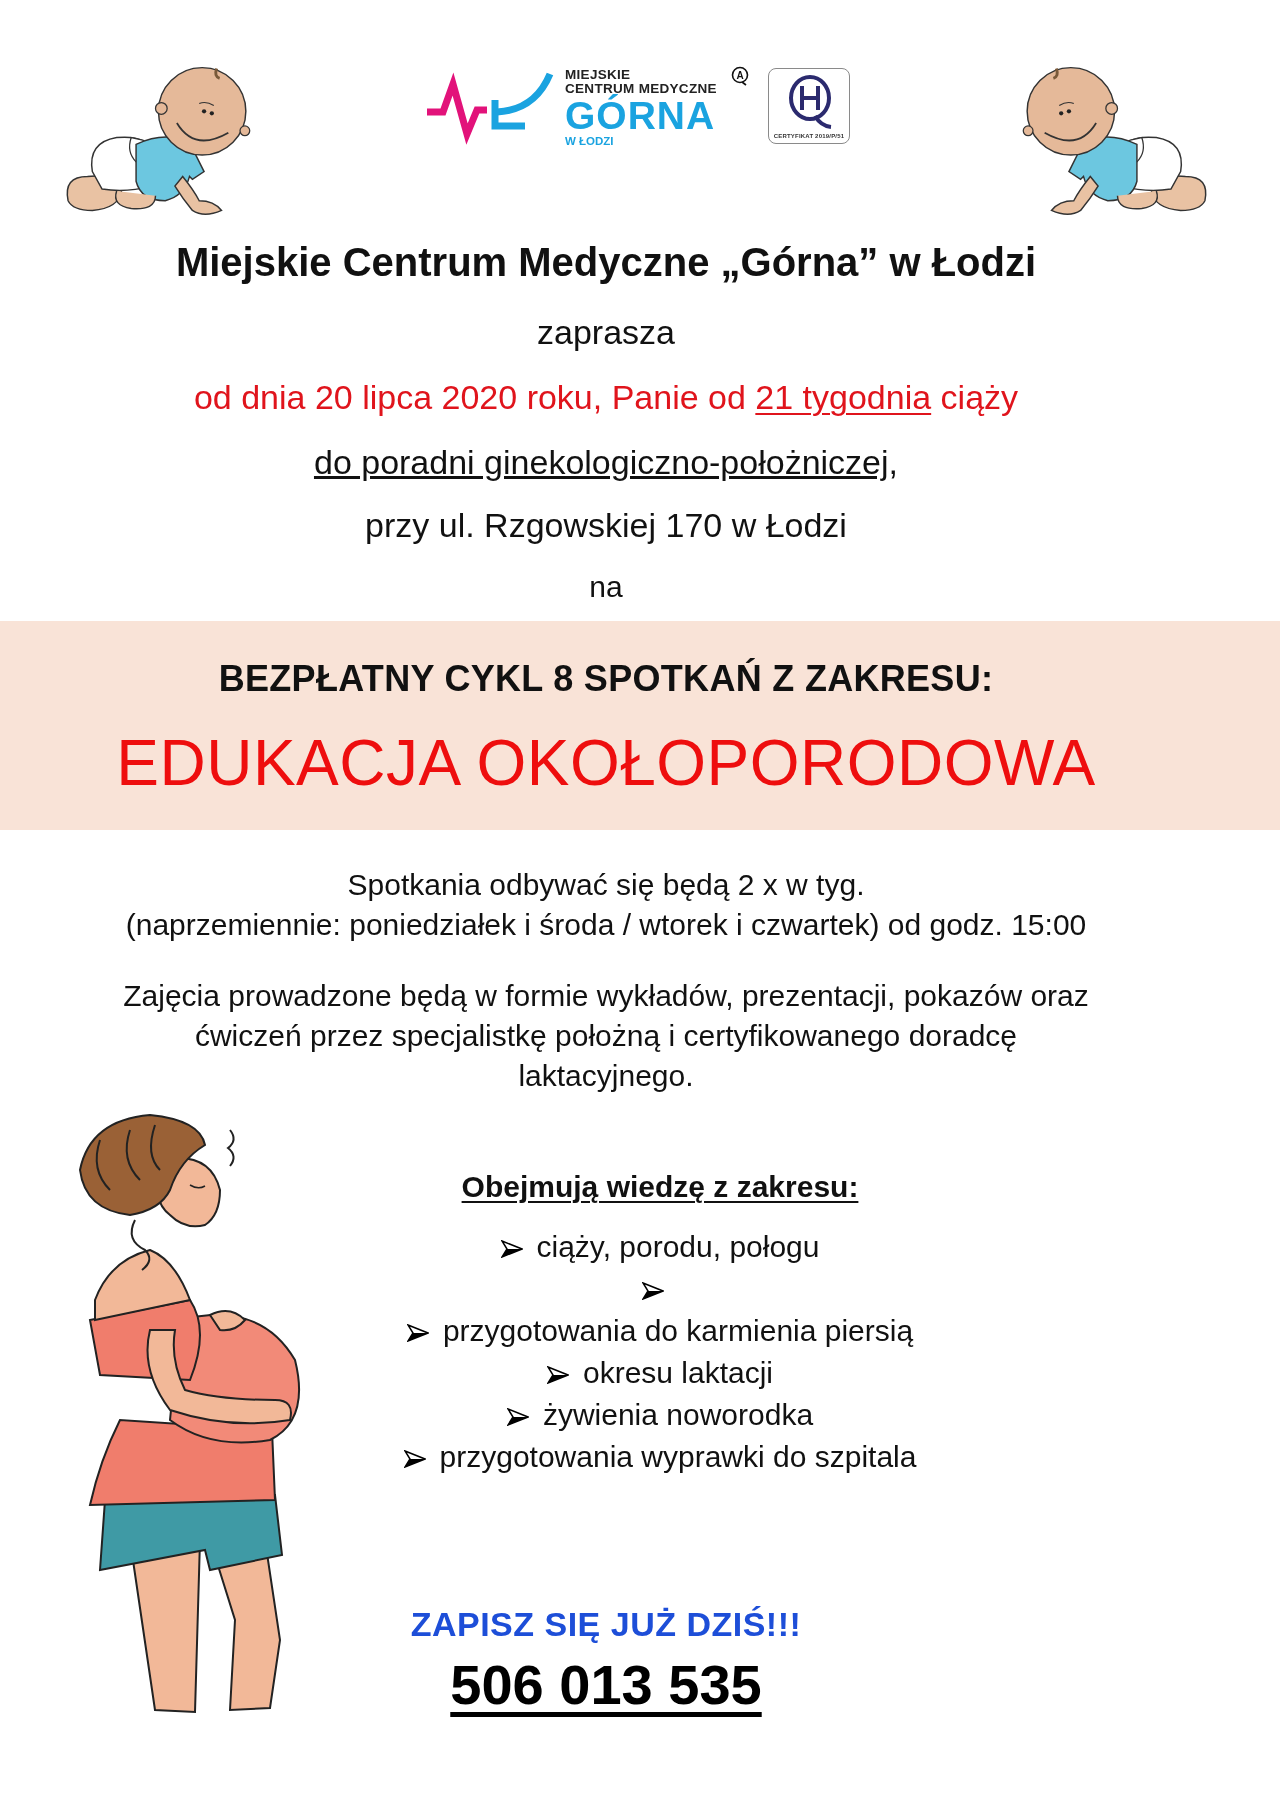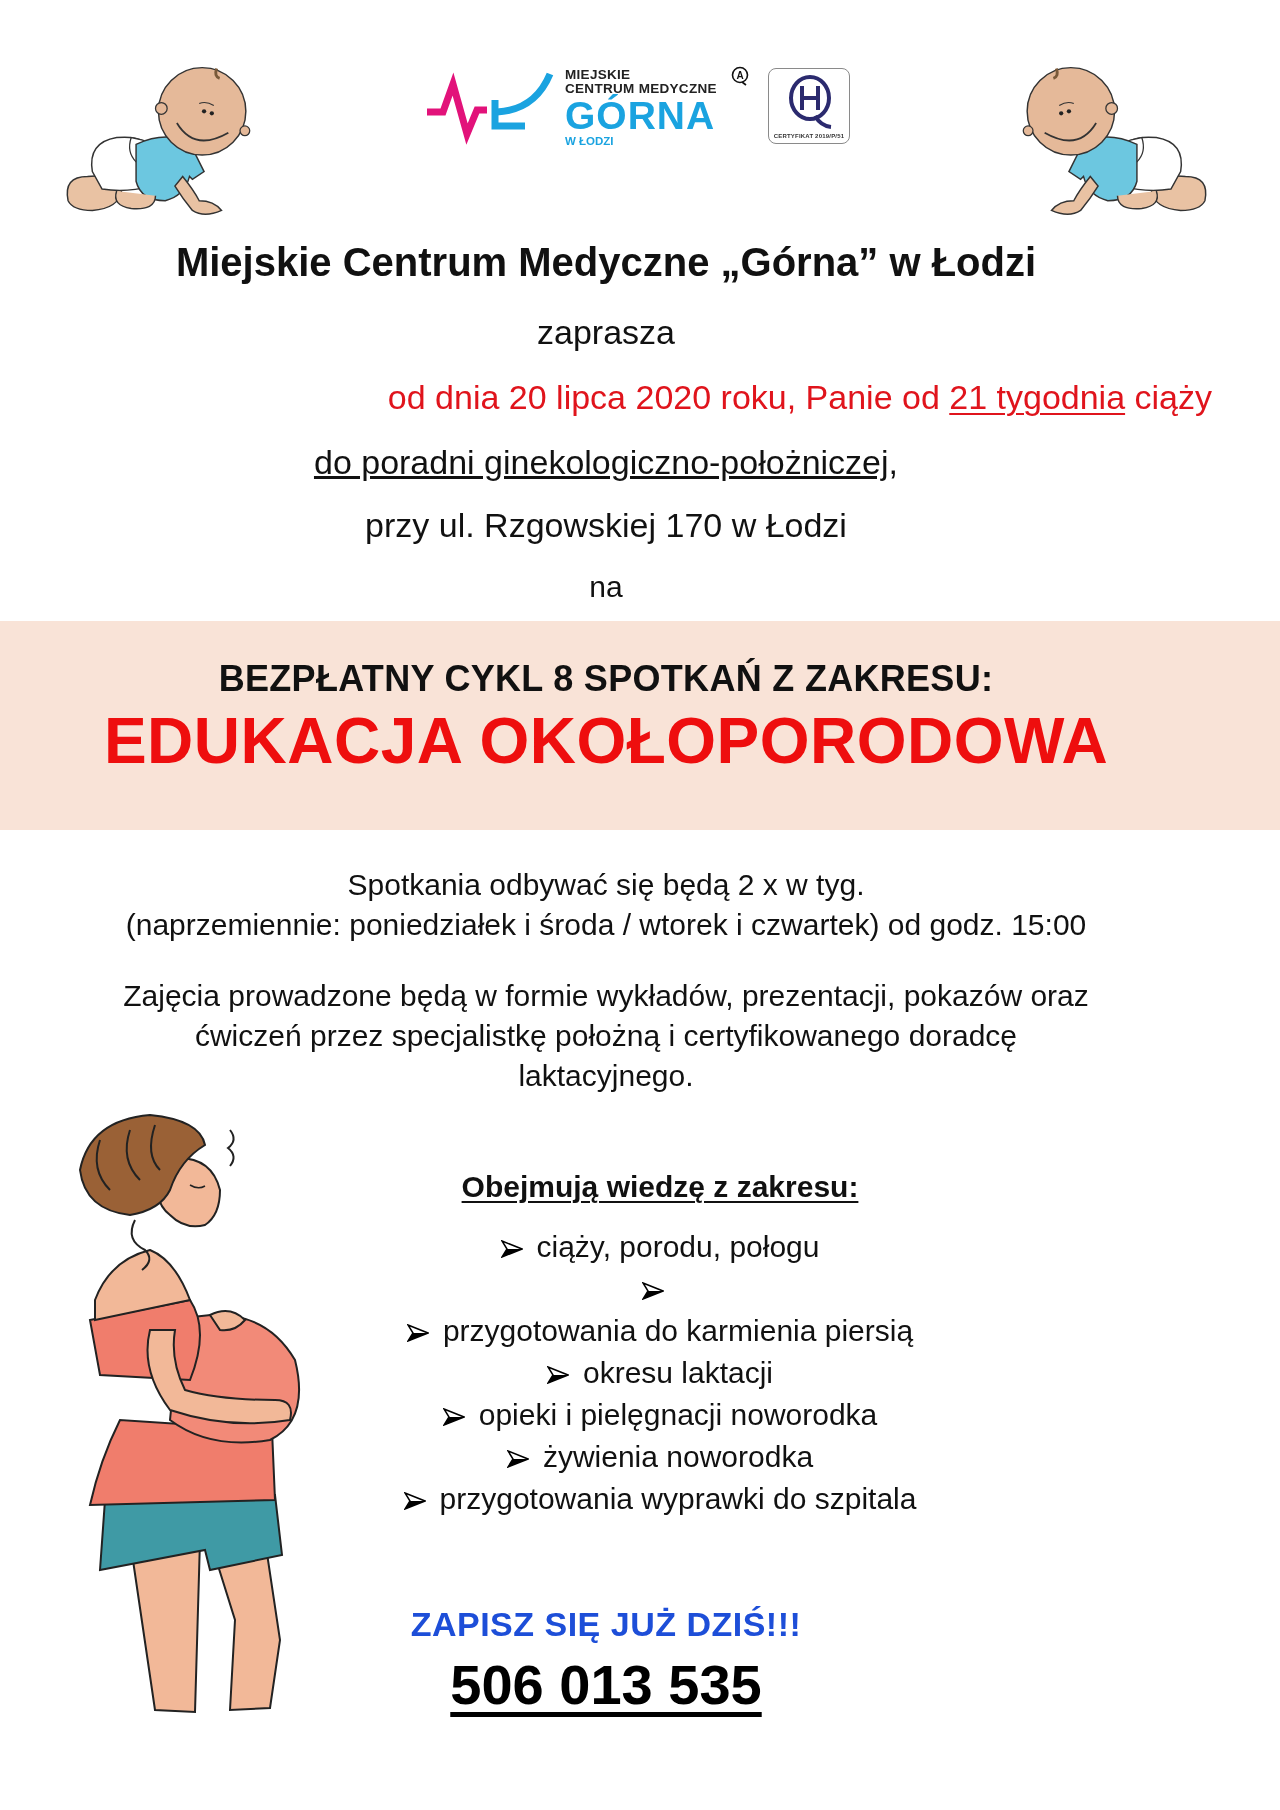--- a/index.html
+++ b/index.html
@@ -13,29 +13,29 @@
   .logo-text { position: absolute; left: 140px; top: 6px; font-weight: bold; line-height: 1; }
   .logo-l1, .logo-l2 { font-size: 13.5px; color: #222; letter-spacing: 0.3px; display: block; }
   .logo-l3 { font-size: 39px; color: #1aa3e0; display: block; margin-top: 1px; letter-spacing: 1px; }
   .logo-l4 { font-size: 11.5px; color: #1aa3e0; display: block; margin-top: 1px; }
   .logo-a { position: absolute; left: 305px; top: 4px; width: 20px; height: 20px; }
   .cert { left: 768px; top: 68px; width: 82px; height: 76px; border: 1.5px solid #8a8a8a; border-radius: 8px; background: #fff; }
   .cert-label { position: absolute; bottom: 4px; left: 0; width: 100%; text-align: center; font-size: 6px; font-weight: bold; color: #333; letter-spacing: 0.2px; }
 
   .title { top: 240px; font-size: 40px; font-weight: bold; color: #111; }
   .invite { top: 313px; font-size: 34px; }
-  .red-line { top: 378px; font-size: 34px; color: #e0141c; text-align: right; }
+  .red-line { top: 378px; font-size: 34px; color: #e0141c; }
   .red-line .u { text-decoration: underline; text-decoration-thickness: 2px; text-underline-offset: 4px; }
   .clinic { top: 443px; font-size: 34px; text-decoration: underline; }
   .address { top: 506px; font-size: 34px; }
   .na { top: 570px; font-size: 30px; }
 
   .band { left: 0; top: 621px; width: 1280px; height: 209px; background: #f9e3d7; }
   .band-sub { top: 658px; font-size: 36px; font-weight: bold; color: #111; letter-spacing: 0.3px; }
-  .band-title { top: 704px; font-size: 64px; font-weight: bold; color: #ee0e0e; letter-spacing: 0.5px; }
+  .band-title { top: 726px; font-size: 64px; font-weight: normal; color: #ee0e0e; letter-spacing: 0.5px; }
 
   .info { font-size: 30px; line-height: 40px; }
   .info1 { top: 865px; }
   .info2 { top: 976px; }
 
   .topics-head { left: 380px; top: 1170px; width: 560px; text-align: center; font-size: 30px; font-weight: bold; text-decoration: underline; text-decoration-thickness: 2px; text-underline-offset: 4px; }
   .topics { left: 300px; top: 1226px; width: 720px; list-style: none; }
   .topics li { text-align: center; font-size: 30px; line-height: 42px; white-space: nowrap; }
   .topics .arrow { display: inline-block; width: 22px; height: 18px; margin-right: 14px; vertical-align: -1px; }
 
@@ -189,24 +189,20 @@
         <path d="M1 1 L21 9 L1 17 L6 9Z" fill="#fff" stroke="#000" stroke-width="1.5"></path>
         <path d="M6 9 L21 9 L1 17Z" fill="#000"></path>
       </svg><span>przygotowania do karmienia piersią</span></li>
   <li><svg class="arrow" viewBox="0 0 22 18">
         <path d="M1 1 L21 9 L1 17 L6 9Z" fill="#fff" stroke="#000" stroke-width="1.5"></path>
         <path d="M6 9 L21 9 L1 17Z" fill="#000"></path>
       </svg><span>okresu laktacji</span></li>
   <li><svg class="arrow" viewBox="0 0 22 18">
         <path d="M1 1 L21 9 L1 17 L6 9Z" fill="#fff" stroke="#000" stroke-width="1.5"></path>
         <path d="M6 9 L21 9 L1 17Z" fill="#000"></path>
-      </svg><span>opieki i pielęgnacji noworodka</span></li>
-  <li><svg class="arrow" viewBox="0 0 22 18">
-        <path d="M1 1 L21 9 L1 17 L6 9Z" fill="#fff" stroke="#000" stroke-width="1.5"></path>
-        <path d="M6 9 L21 9 L1 17Z" fill="#000"></path>
       </svg><span>żywienia noworodka</span></li>
   <li><svg class="arrow" viewBox="0 0 22 18">
         <path d="M1 1 L21 9 L1 17 L6 9Z" fill="#fff" stroke="#000" stroke-width="1.5"></path>
         <path d="M6 9 L21 9 L1 17Z" fill="#000"></path>
       </svg><span>przygotowania wyprawki do szpitala</span></li>
 </ul>
 
 <div class="center-line cta">ZAPISZ SIĘ JUŻ DZIŚ!!!</div>
 <div class="center-line phone"><span>506 013 535</span></div>
 

